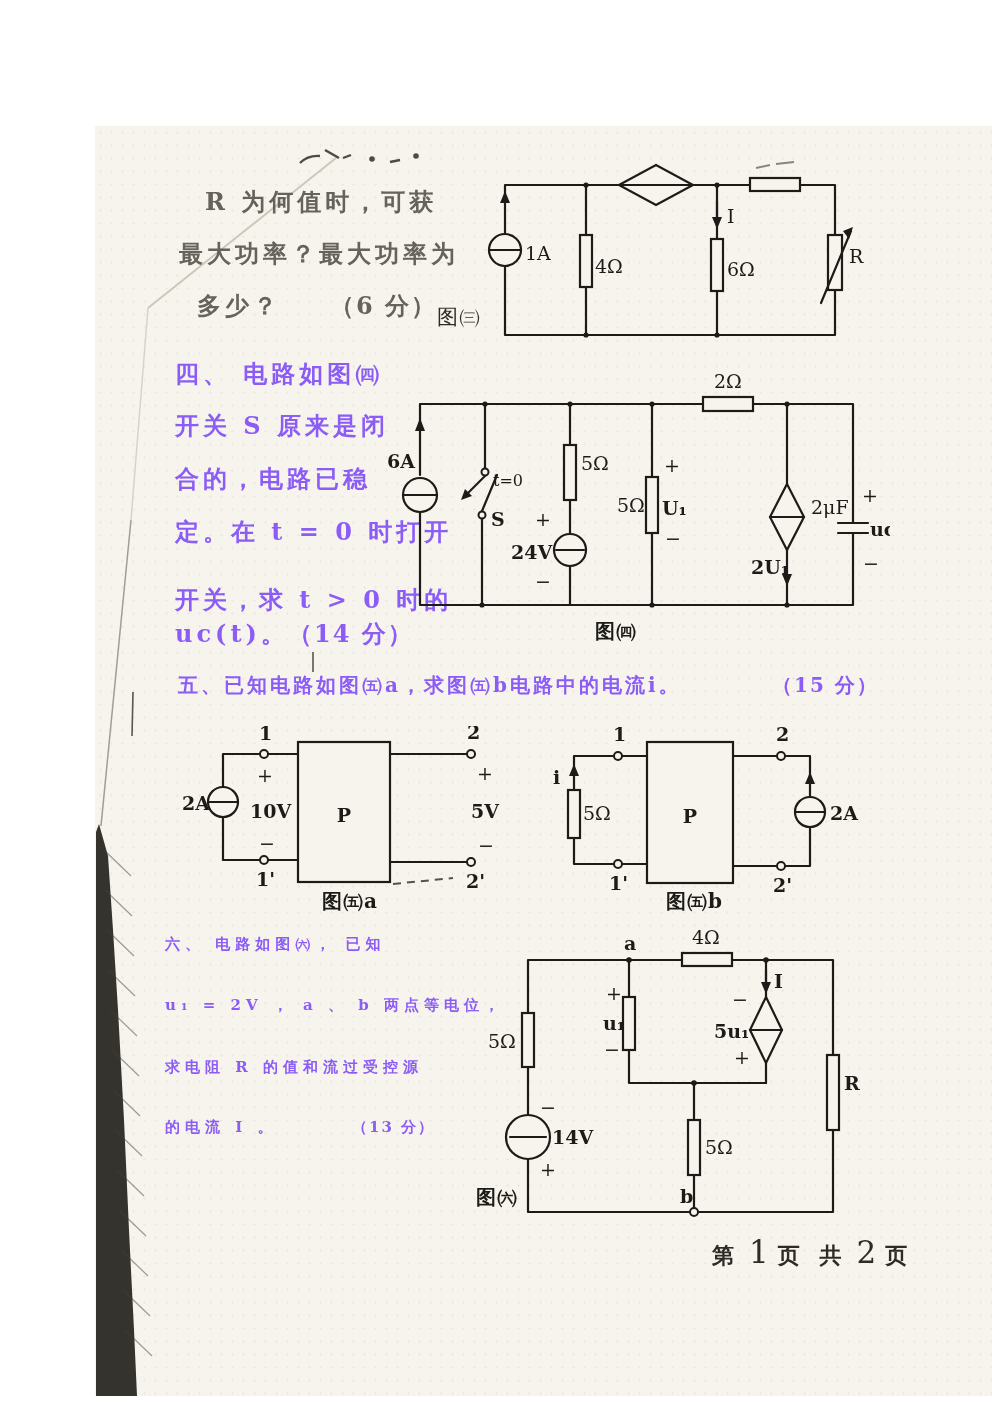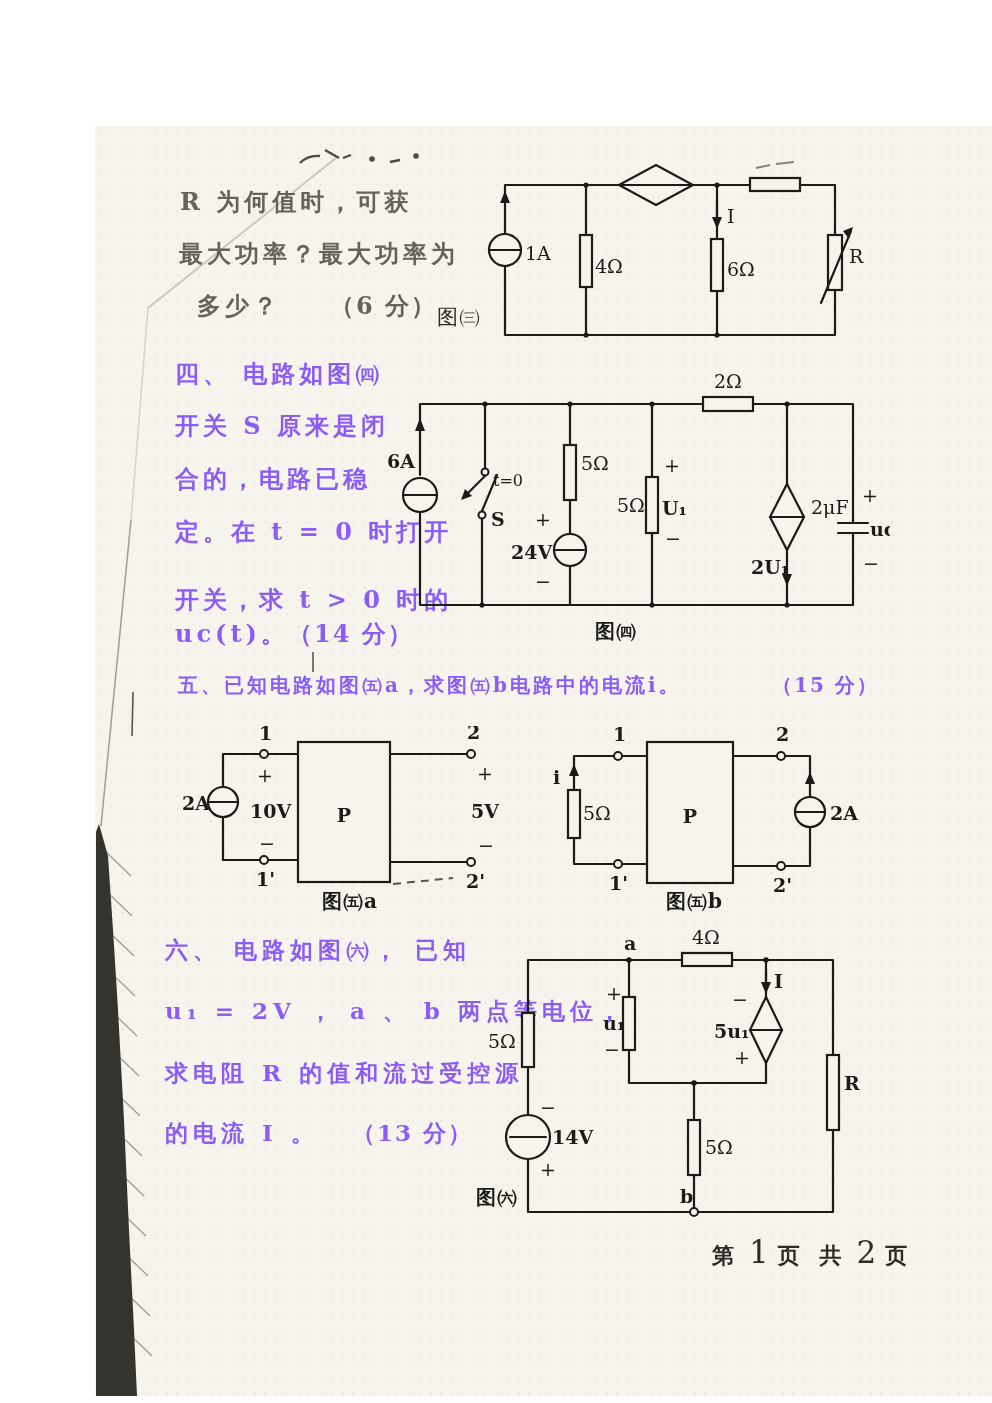--- a/index.html
+++ b/index.html
@@ -11,21 +11,21 @@
   .paper{position:absolute;left:95px;top:126px;width:897px;height:1270px;background:#f6f4ed}
   .speckle{
     position:absolute;left:95px;top:126px;width:897px;height:1270px;
     background-image:radial-gradient(rgba(60,55,45,0.06) 1px, transparent 1.2px);
     background-size:11px 13px;pointer-events:none;
   }
   .txt{position:absolute;white-space:nowrap;color:#8b5cf6;font-weight:bold}
   .q3t{font-size:24px;letter-spacing:4px;color:#5a5650;opacity:.92}
   .q4t{font-size:24px;letter-spacing:4px}
   .q5t{font-size:20px;letter-spacing:3px}
-  .q6t{font-size:23px;letter-spacing:5px}
+  .q6t{font-size:15px;letter-spacing:5px}
   .score{letter-spacing:2px}
   .figcap{position:absolute;white-space:nowrap;color:#2e2b27;font-weight:normal;font-size:21px;letter-spacing:1px}
   .circuit{position:absolute}
   svg text{font-family:"DejaVu Serif","Liberation Serif",serif;fill:#1d1b18}
   .lbl{font-size:19px}
   .lbl-b{font-size:19px;font-weight:bold}
   .lbl-sm{font-size:16px}
   .cap{font-size:20px;font-weight:bold;letter-spacing:1px}
   .wire{stroke:#1d1b18;stroke-width:2.2;fill:none;stroke-linecap:round;stroke-linejoin:round}
   .comp{stroke:#1d1b18;stroke-width:2.2;fill:#f6f4ed}
@@ -69,21 +69,21 @@
     <path d="M390,162 l10,-2"></path>
     <circle cx="372" cy="159" r="1.6" fill="#4e4a44"></circle>
     <circle cx="416" cy="156" r="1.6" fill="#4e4a44"></circle>
   </g>
   <line x1="133" y1="692" x2="132" y2="736" stroke="#5a564f" stroke-width="1.6"></line>
   <line x1="313" y1="652" x2="313" y2="672" stroke="#5a564f" stroke-width="1.6"></line>
   <path d="M756,168 l14,-3 M776,164 l18,-2" stroke="#8a857c" stroke-width="2" fill="none"></path>
   <path d="M393,884 l60,-6" stroke="#55524c" stroke-width="2" stroke-dasharray="8 6" fill="none"></path>
 </svg>
 
-<div class="txt q3t" style="left:180px;top:186px">R 为何值时，可获</div>
+<div class="txt q3t" style="left:205px;top:186px">R 为何值时，可获</div>
 <div class="txt q3t" style="left:179px;top:238px">最大功率？最大功率为</div>
 <div class="txt q3t" style="left:197px;top:290px">多少？</div>
 <div class="txt q3t score" style="left:330px;top:290px">（6 分）</div>
 <div class="figcap" style="left:437px;top:303px">图㈢</div>
 
 <svg class="circuit" style="left:485px;top:143px" width="395" height="205" viewBox="0 0 395 205">
   <g>
     <path class="wire" d="M20,91 L20,42 L134,42"></path>
     <path class="wire" d="M208,42 L350,42 L350,92"></path>
     <path class="wire" d="M20,123 L20,192 L350,192 L350,147"></path>

